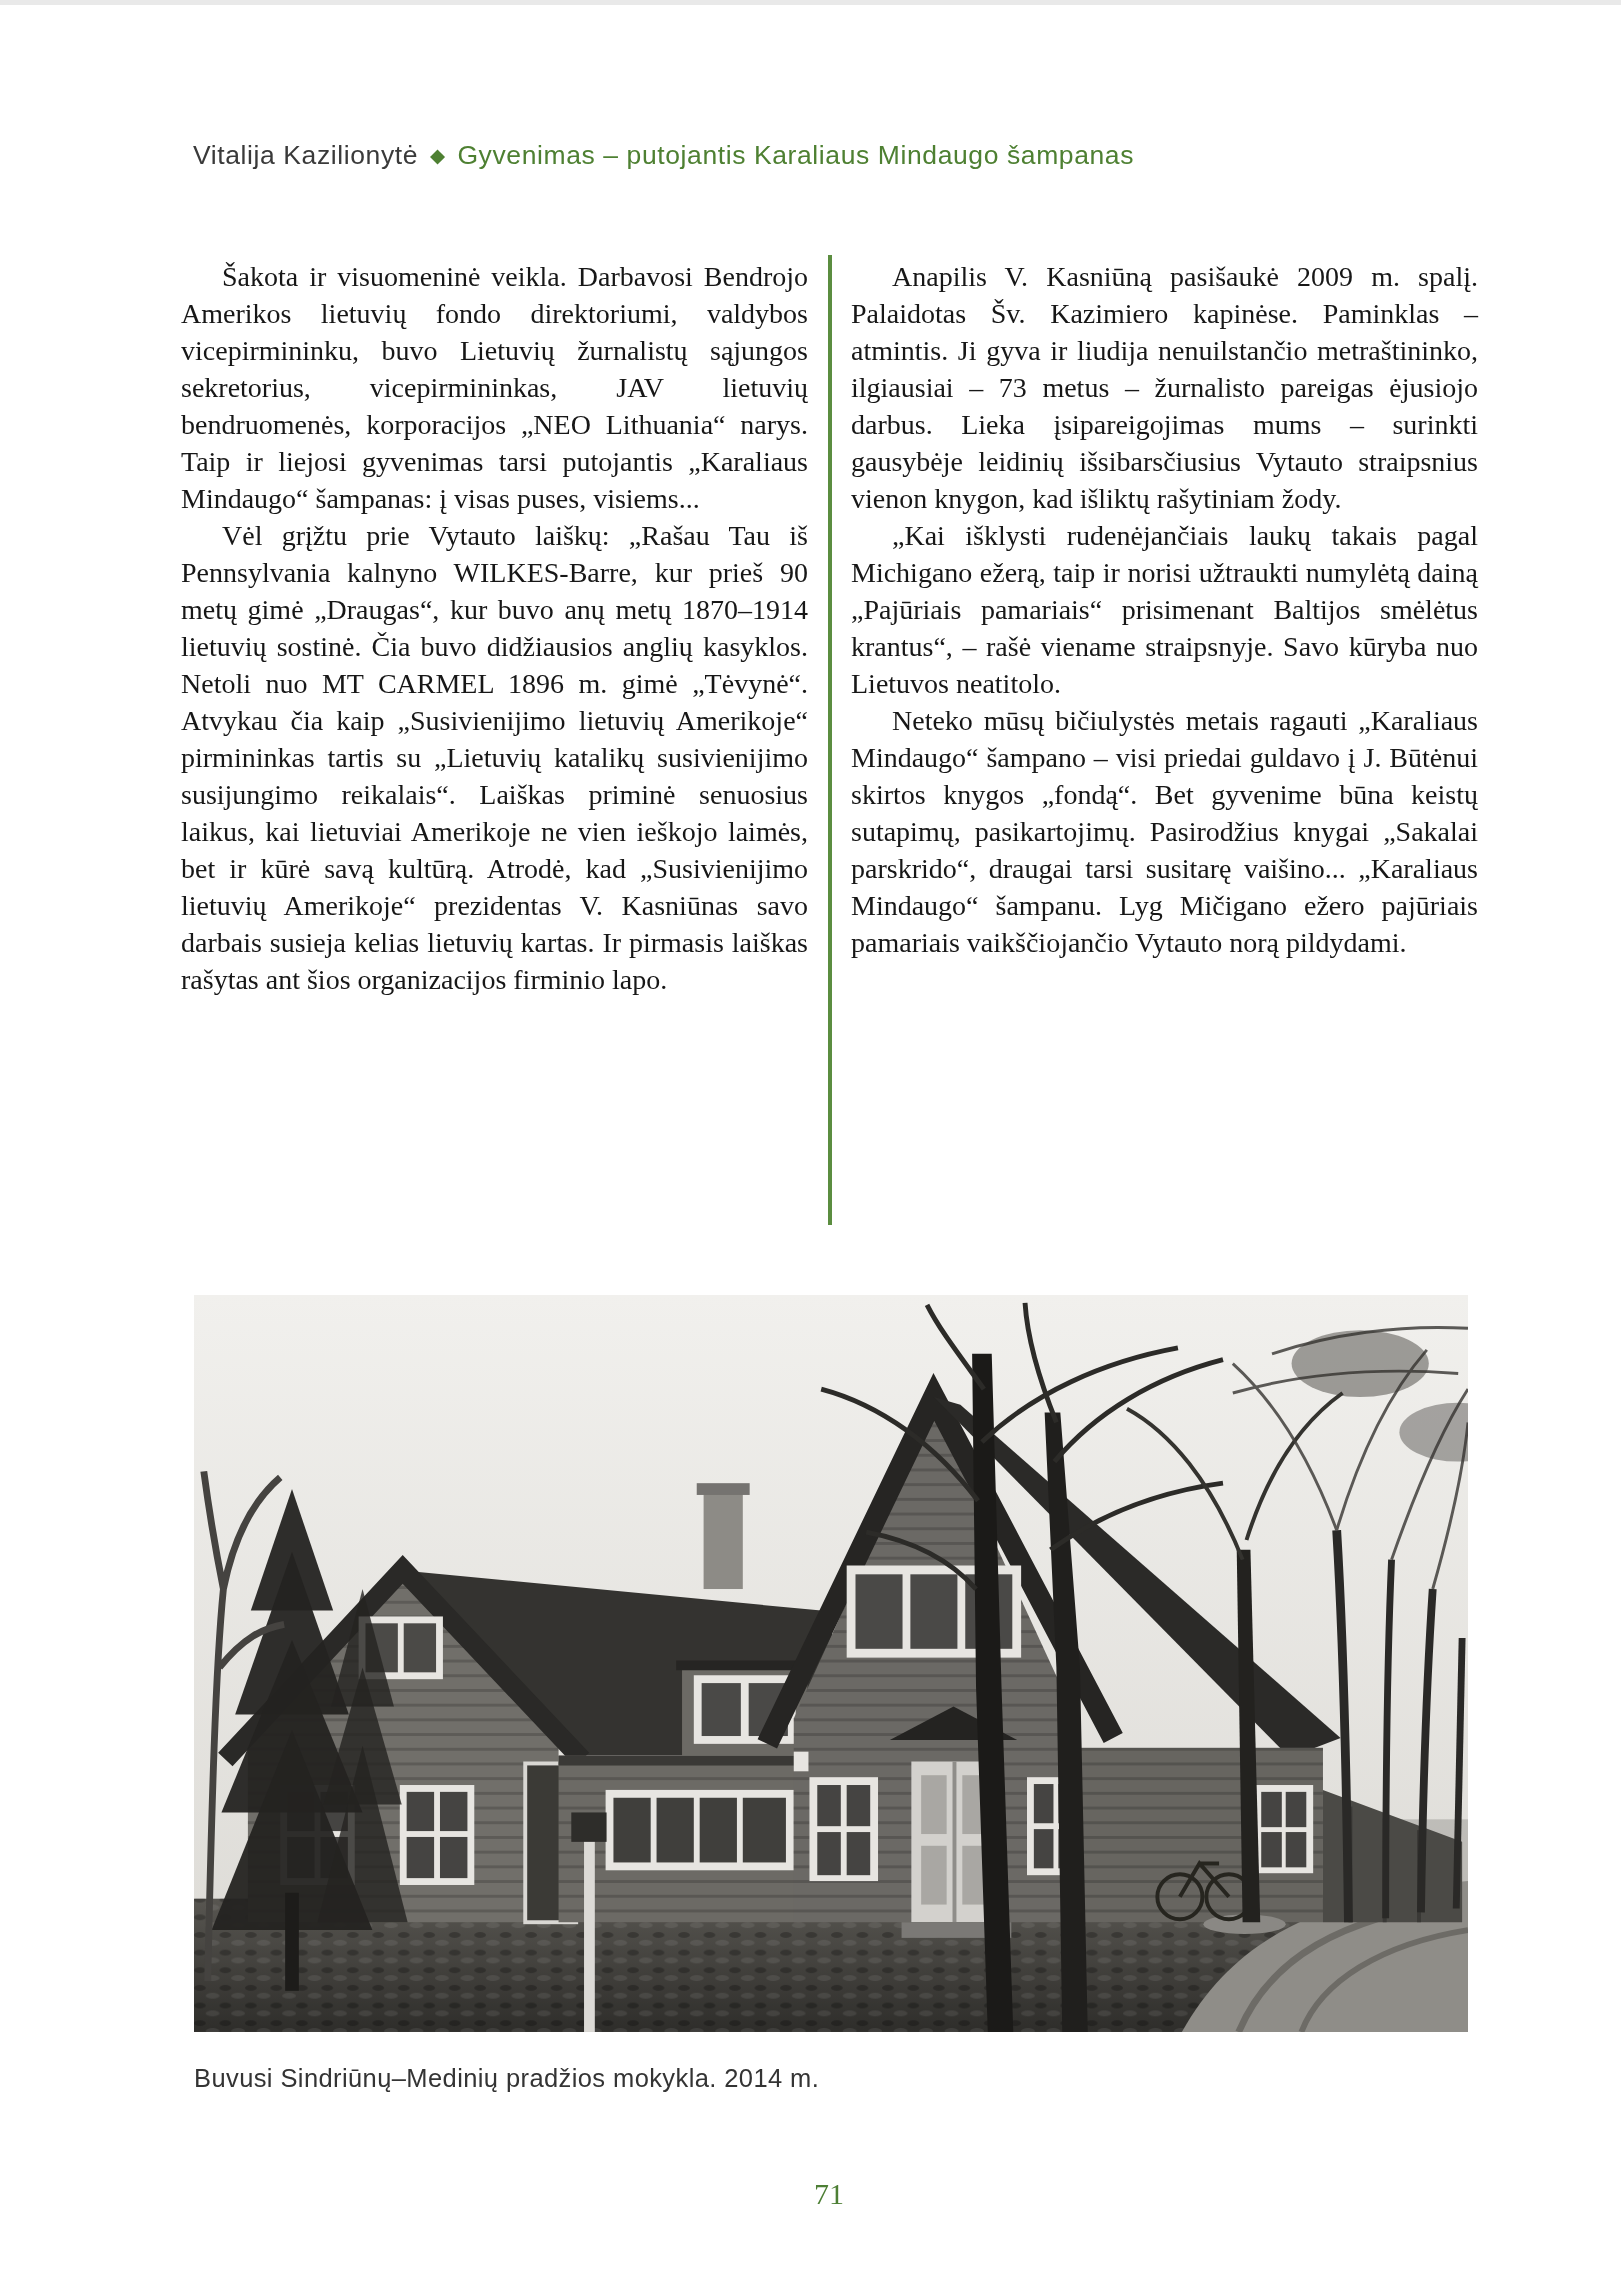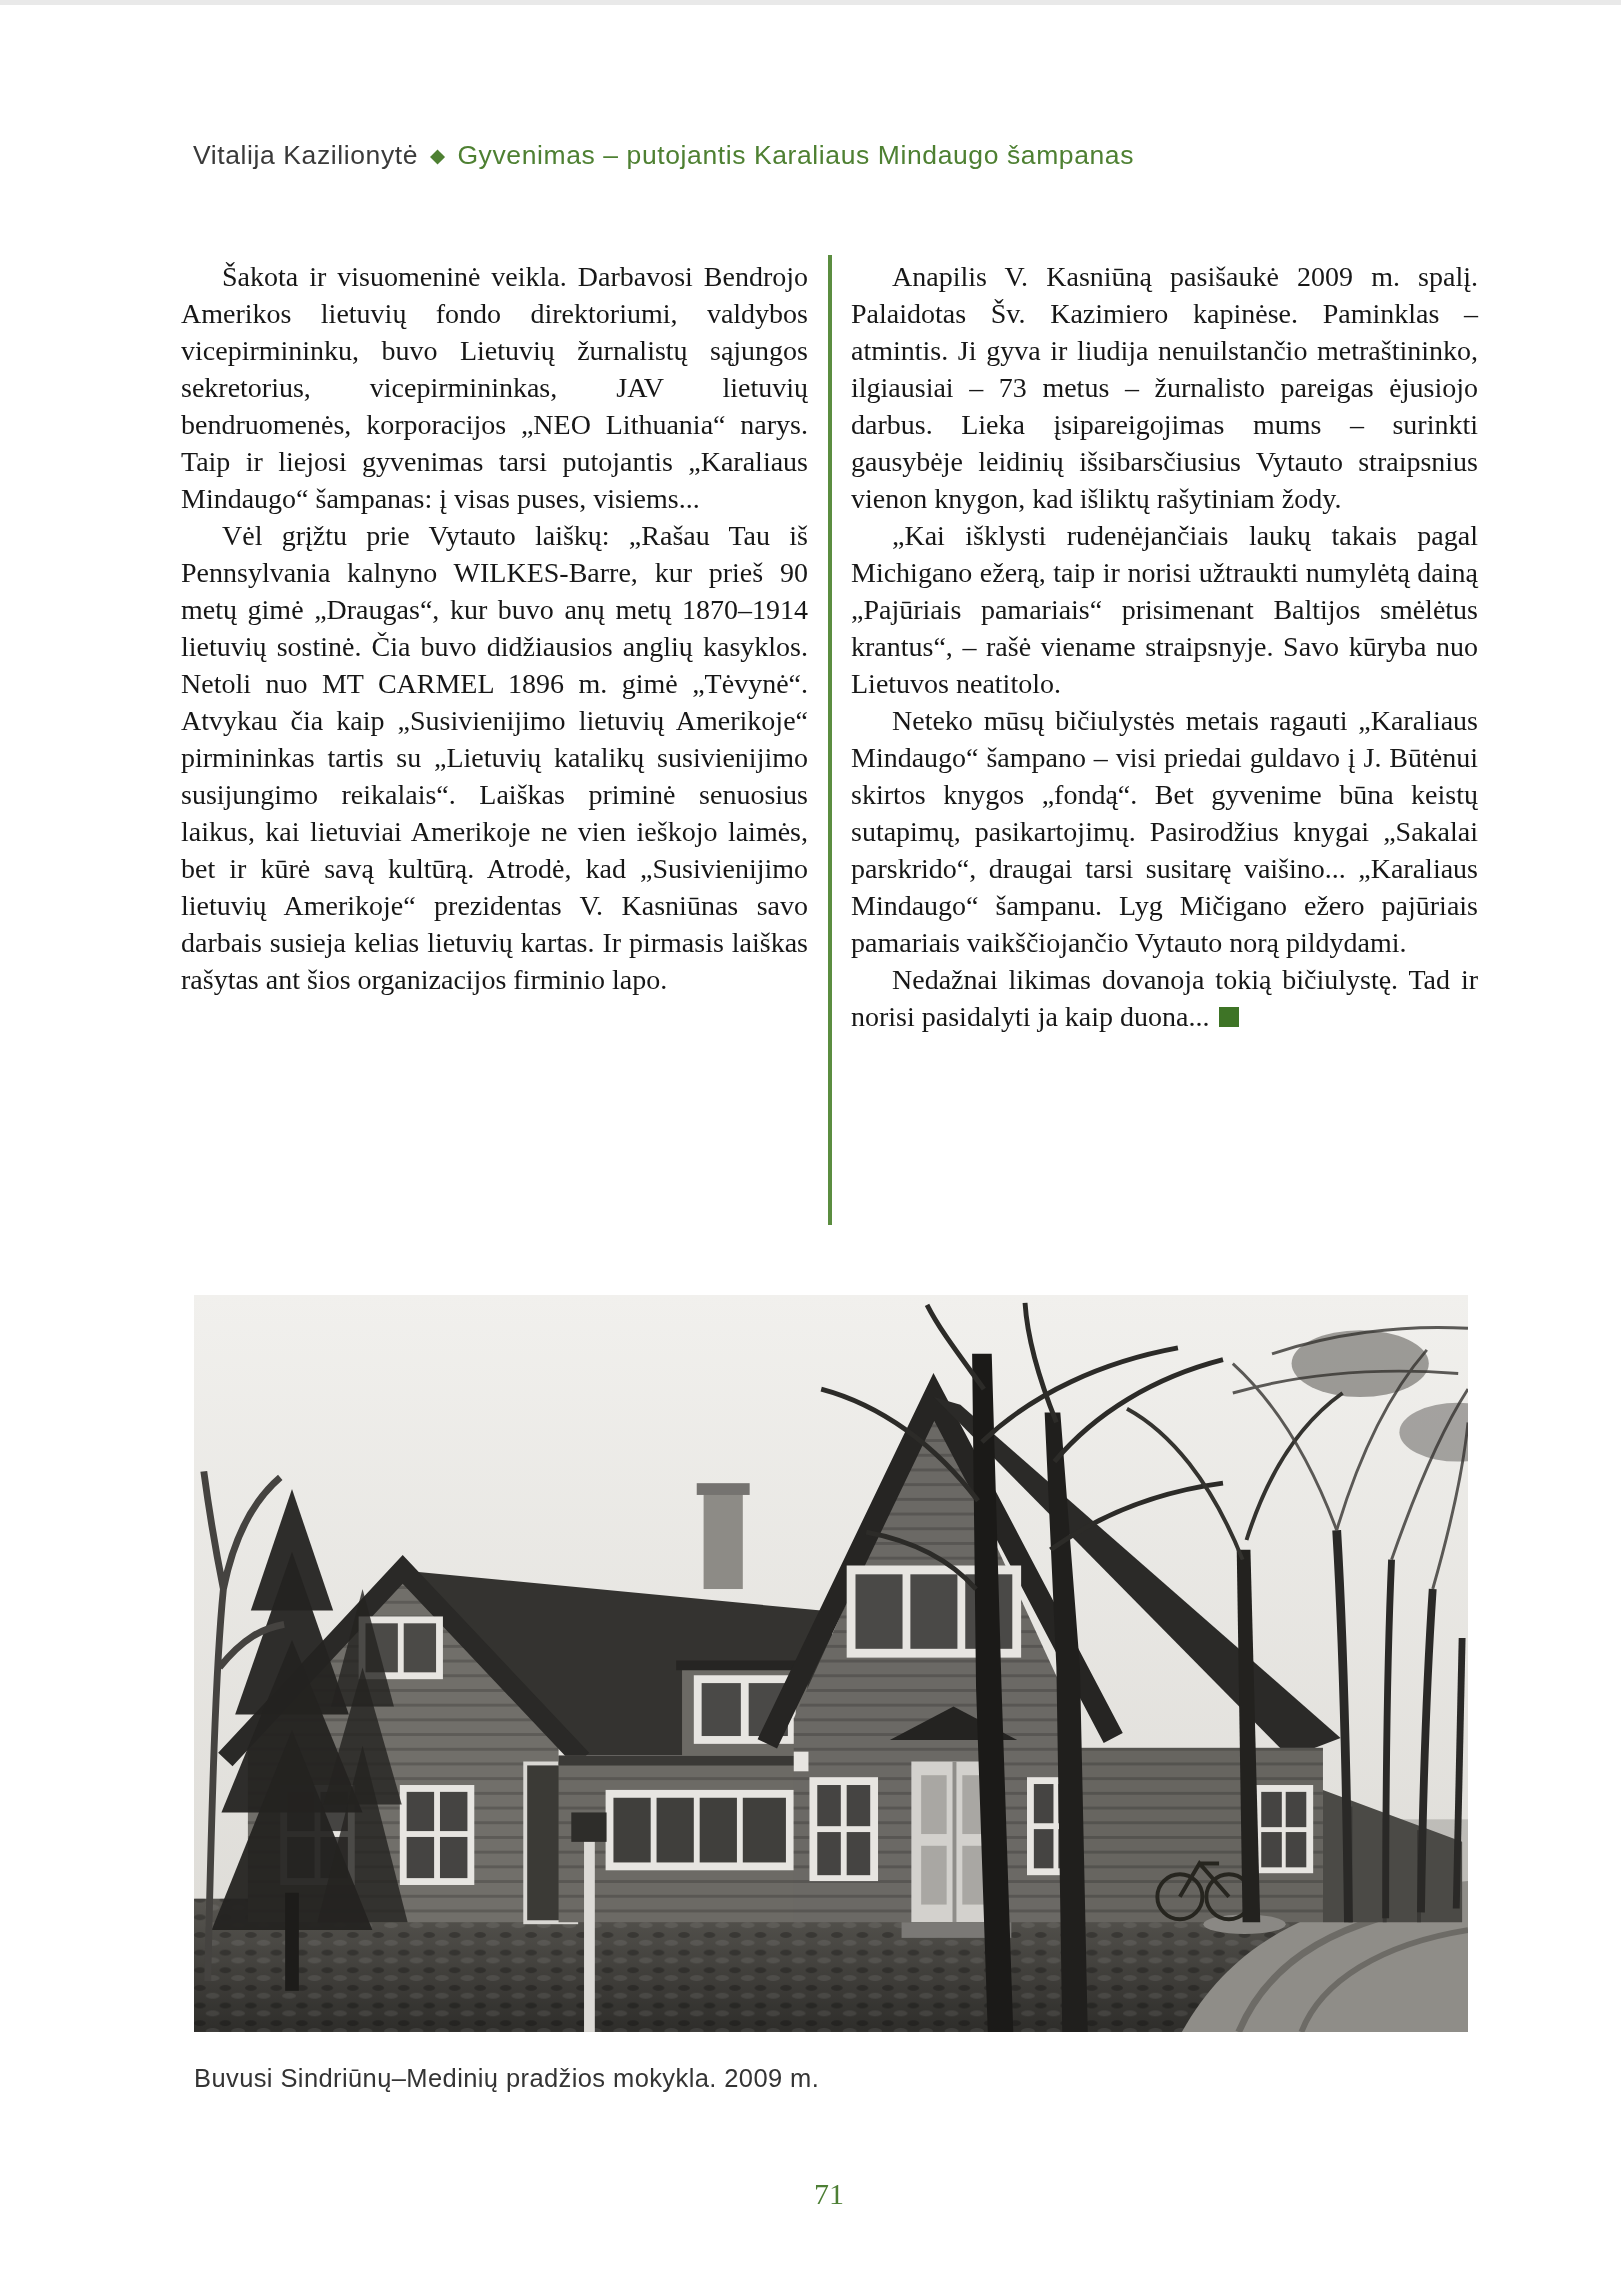--- a/index.html
+++ b/index.html
@@ -73,21 +73,20 @@
     <p class="indent"><span>Šakota ir visuomeninė veikla. Darbavosi Bendrojo Amerikos lietuvių fondo direktoriumi, valdybos vicepirmininku, buvo Lietuvių žurnalistų sąjungos sekretorius, vicepirmininkas, JAV lietuvių bendruomenės, korporacijos „NEO Lithuania“ narys. Taip ir liejosi gyvenimas tarsi putojantis „Karaliaus Mindaugo“ šampanas: į visas puses, visiems...</span></p>
     <p class="indent"><span>Vėl grįžtu prie Vytauto laiškų: „Rašau Tau iš Pennsylvania kalnyno WILKES-Barre, kur prieš 90 metų gimė „Draugas“, kur buvo anų metų 1870–1914 lietuvių sostinė. Čia buvo didžiausios anglių kasyklos. Netoli nuo MT CARMEL 1896 m. gimė „Tėvynė“. Atvykau čia kaip „Susivienijimo lietuvių Amerikoje“ pirmininkas tartis su „Lietuvių katalikų susivienijimo susijungimo reikalais“. Laiškas priminė senuosius laikus, kai lietuviai Amerikoje ne vien ieškojo laimės, bet ir kūrė savą kultūrą. Atrodė, kad „Susivienijimo lietuvių Amerikoje“ prezidentas V. Kasniūnas savo darbais susieja kelias lietuvių kartas. Ir pirmasis laiškas rašytas ant šios organizacijos firminio lapo.</span></p>
   </div>
 
   <div class="column-divider"></div>
 
   <div class="column" id="right-col">
     <p class="indent"><span>Anapilis V. Kasniūną pasišaukė 2009 m. spalį. Palaidotas Šv. Kazimiero kapinėse. Paminklas – atmintis. Ji gyva ir liudija nenuilstančio metraštininko, ilgiausiai – 73 metus – žurnalisto pareigas ėjusiojo darbus. Lieka įsipareigojimas mums – surinkti gausybėje leidinių išsibarsčiusius Vytauto straipsnius vienon knygon, kad išliktų rašytiniam žody.</span></p>
     <p class="indent"><span>„Kai išklysti rudenėjančiais laukų takais pagal Michigano ežerą, taip ir norisi užtraukti numylėtą dainą „Pajūriais pamariais“ prisimenant Baltijos smėlėtus krantus“, – rašė viename straipsnyje. Savo kūryba nuo Lietuvos neatitolo.</span></p>
     <p class="indent"><span>Neteko mūsų bičiulystės metais ragauti „Karaliaus Mindaugo“ šampano – visi priedai guldavo į J. Būtėnui skirtos knygos „fondą“. Bet gyvenime būna keistų sutapimų, pasikartojimų. Pasirodžius knygai „Sakalai parskrido“, draugai tarsi susitarę vaišino... „Karaliaus Mindaugo“ šampanu. Lyg Mičigano ežero pajūriais pamariais vaikščiojančio Vytauto norą pildydami.</span></p>
-    <p class="indent"><span>Nedažnai likimas dovanoja tokią bičiulystę. Tad ir norisi pasidalyti ja kaip duona...</span><span class="endmark"></span></p>
   </div>
 
   <div class="photo-figure">
     <svg viewBox="0 0 1300 752" width="1274" height="737" role="img">
       <defs>
         <linearGradient id="sky" x1="0" y1="0" x2="0" y2="1">
           <stop offset="0" stop-color="#f1f0ed"></stop>
             <stop offset="1" stop-color="#dbd9d4"></stop>
         </linearGradient>
         <linearGradient id="grass" x1="0" y1="0" x2="0" y2="1">
@@ -271,18 +270,18 @@
           <path d="M1264,300 C1284,230 1296,170 1300,130"></path>
           <path d="M1100,60 C1160,40 1230,30 1300,34"></path>
           <path d="M1060,100 C1130,80 1210,74 1290,80"></path>
         </g>
         <ellipse cx="1190" cy="70" rx="70" ry="34" fill="#35332f" opacity="0.45"></ellipse>
         <ellipse cx="1290" cy="140" rx="60" ry="30" fill="#35332f" opacity="0.4"></ellipse>
       </g>
     </svg>
   </div>
 
-  <div class="photo-caption">Buvusi Sindriūnų–Medinių pradžios mokykla. 2009 m.</div>
+  <div class="photo-caption">Buvusi Sindriūnų–Medinių pradžios mokykla. 2014 m.</div>
 
   <div class="page-number">71</div>
 
 </div>
 
 
 </body></html>

